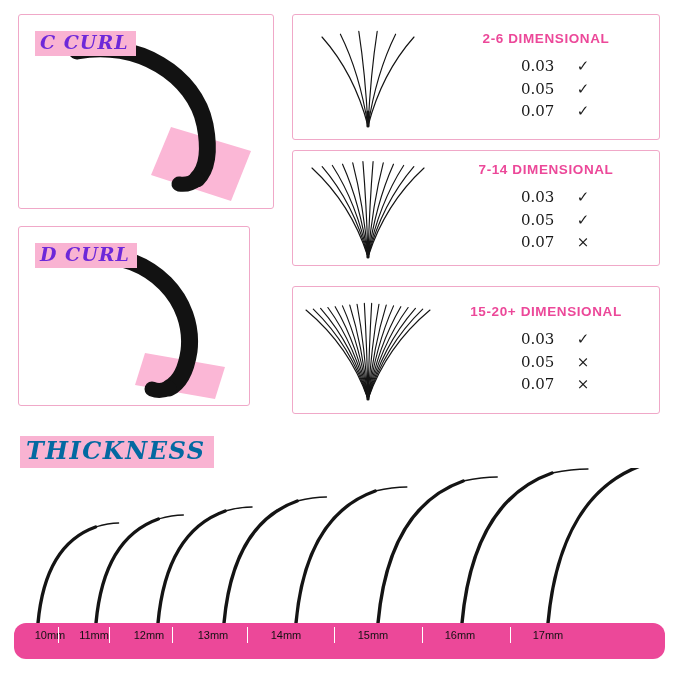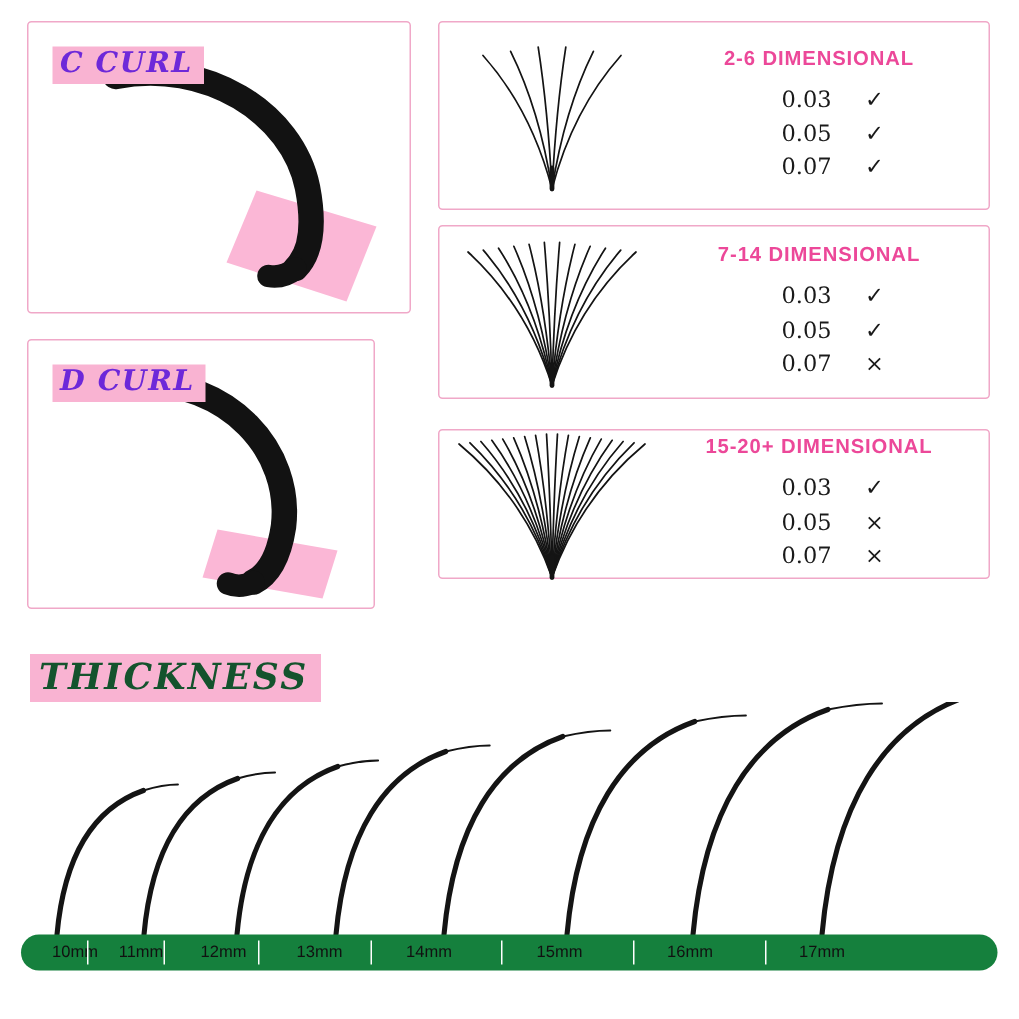--- a/index.html
+++ b/index.html
@@ -55,21 +55,21 @@
     position: absolute;
     border: 1.5px solid #f0a8c8;
     border-radius: 3px;
     background: #ffffff;
     box-sizing: border-box;
     display: flex;
     align-items: center;
   }
   #dim-0 { left: 292px; top: 14px;  width: 368px; height: 126px; }
   #dim-1 { left: 292px; top: 150px; width: 368px; height: 116px; }
-  #dim-2 { left: 292px; top: 286px; width: 368px; height: 100px; }
+  #dim-2 { left: 292px; top: 286px; width: 368px; height: 128px; }
 
   .fan-wrap {
     width: 150px;
     height: 118px;
     position: relative;
     flex: none;
   }
   .dim-right {
     flex: 1;
     padding-right: 10px;
@@ -104,39 +104,39 @@
     left: 0;
     top: 420px;
     width: 679px;
     height: 259px;
   }
   .thickness-label {
     position: absolute;
     left: 20px;
     top: 16px;
     background: #f9b3d2;
-    color: #14532d;
+    color: #0369a1;
     font-family: "DejaVu Serif", serif;
     font-style: italic;
     font-weight: 700;
     font-size: 24px;
     letter-spacing: 1.5px;
     padding: 2px 8px 4px 6px;
     line-height: 1.1;
     white-space: nowrap;
   }
   #lash-row { position: absolute; left: 0; top: 48px; }
 
   .size-bar {
     position: absolute;
     left: 14px;
     top: 203px;
     width: 651px;
-    height: 24px;
-    background: #15803d;
+    height: 36px;
+    background: #ec4899;
     border-radius: 12px;
   }
   .size-tick {
     position: absolute;
     top: 0;
     height: 24px;
     line-height: 24px;
     font-family: "Liberation Sans", sans-serif;
     font-size: 11px;
     color: #111111;

